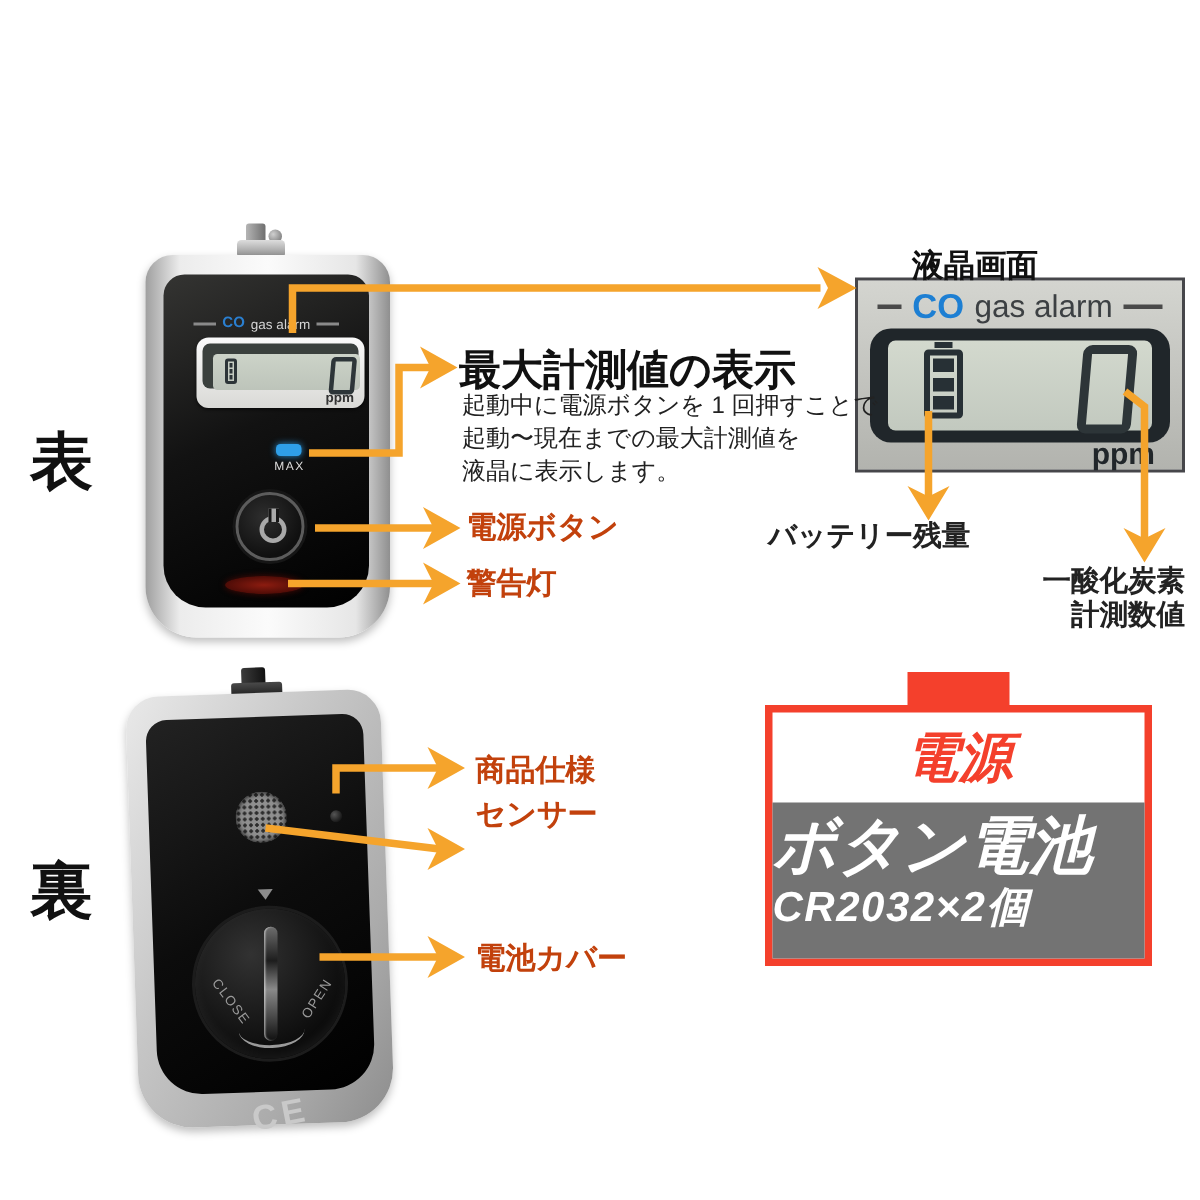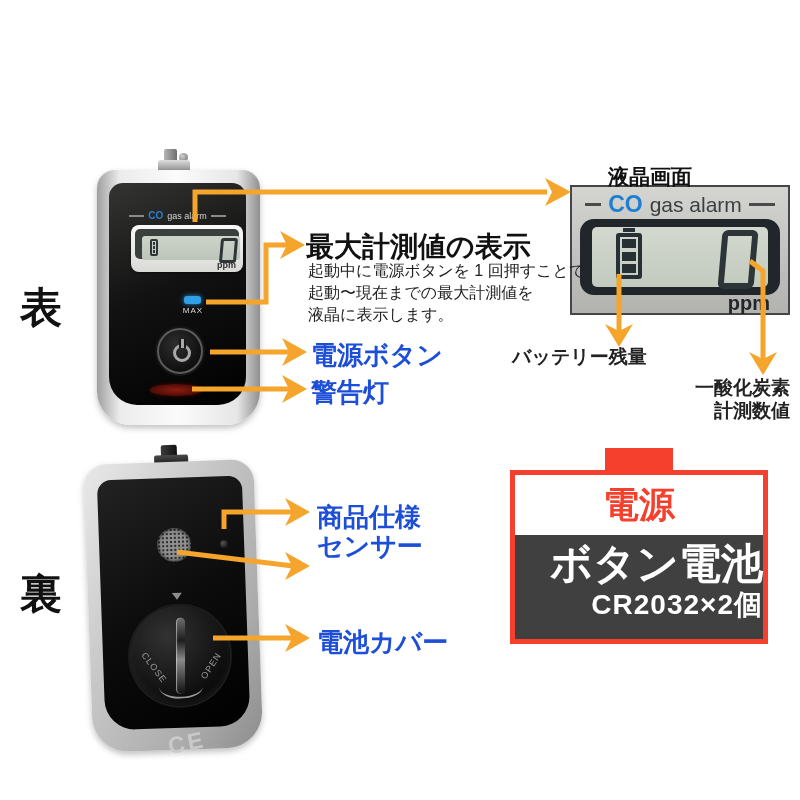--- a/index.html
+++ b/index.html
@@ -10,21 +10,21 @@
   
   .banner{left:0;top:43px;width:800px;height:59px;background:#f8a41f;z-index:2;}
   .banner-title{width:100%;text-align:center;line-height:59px;font-size:36px;font-weight:700;color:#fff;}
 
   
   .side-label{font-size:42px;font-weight:700;color:#111;z-index:6;}
 
   
   .note-heading{font-size:28px;font-weight:700;color:#111;z-index:6;white-space:nowrap;}
   .note-desc{font-size:16px;line-height:22px;color:#222;z-index:6;white-space:nowrap;}
-  .callout{font-size:26px;font-weight:700;color:#1d4ed8;z-index:6;white-space:nowrap;text-align:right;}
+  .callout{font-size:20px;font-weight:700;color:#c2410c;z-index:6;white-space:nowrap;text-align:right;}
   .small-note{font-size:19px;color:#222;z-index:6;white-space:nowrap;font-weight:bold;}
 
   
   .front-device{left:95px;top:148px;width:168px;height:280px;z-index:1;}
   .clip-top{left:63px;top:12px;width:32px;height:12px;background:linear-gradient(180deg,#ddd,#8a8a8a);border-radius:3px;}
   .clip-knob{left:69px;top:1px;width:13px;height:14px;background:linear-gradient(90deg,#b5b5b5,#6f6f6f);border-radius:2px;}
   .clip-screw{left:84px;top:5px;width:9px;height:9px;background:radial-gradient(circle at 35% 35%,#cfcfcf,#6a6a6a);border-radius:50%;}
   .f-body{left:2px;top:22px;width:163px;height:255px;border-radius:18px 18px 34px 34px;
           background:linear-gradient(90deg,#9f9f9f,#ececec 14%,#fbfbfb 50%,#e6e6e6 86%,#8f8f8f);
           box-shadow:0 3px 6px rgba(0,0,0,.25);}
@@ -91,23 +91,23 @@
   .slot{left:46px;top:12px;width:9px;height:76px;border-radius:5px;transform:rotate(2deg);
         background:linear-gradient(180deg,#6e6e6e,#1d1d1d 30%,#8a8a8a 55%,#101010);box-shadow:inset 1px 0 1px rgba(255,255,255,.5);}
   .close-txt{left:6px;top:56px;font-size:9px;letter-spacing:1px;color:#9a9a9a;transform:rotate(55deg);}
   .open-txt{right:4px;top:56px;font-size:9px;letter-spacing:1px;color:#9a9a9a;transform:rotate(-55deg);}
   .arc{left:28px;bottom:7px;width:44px;height:14px;border-bottom:2px solid #9a9a9a;border-radius:0 0 22px 22px / 0 0 12px 12px;}
   .ce-mark{left:62px;top:252px;font-size:23px;font-weight:700;letter-spacing:3px;color:#c9c9c9;transform:rotate(-9deg);}
 
   
   .spec-tab{left:605px;top:448px;width:68px;height:24px;background:#f4402c;z-index:3;}
   .spec-box{left:510px;top:470px;width:258px;height:174px;background:#fff;border:5px solid #f4402c;box-sizing:border-box;
-            display:flex;flex-direction:column;z-index:3;}
+            display:flex;flex-direction:column;z-index:3;font-style:italic;}
   .spec-head{height:60px;line-height:60px;text-align:center;font-size:36px;font-weight:700;color:#f4402c;}
-  .spec-red{flex:1;background:#404040;color:#fff;text-align:right;}
+  .spec-red{flex:1;background:#737373;color:#fff;text-align:left;}
   .spec-type{font-size:42px;font-weight:700;line-height:50px;margin-top:4px;}
   .spec-detail{font-size:28px;font-weight:700;letter-spacing:1px;line-height:32px;}
 
   svg.arrows{position:absolute;left:0;top:0;z-index:5;pointer-events:none;}
 </style>
 </head>
 <body>
 
 <div class="page">
 

